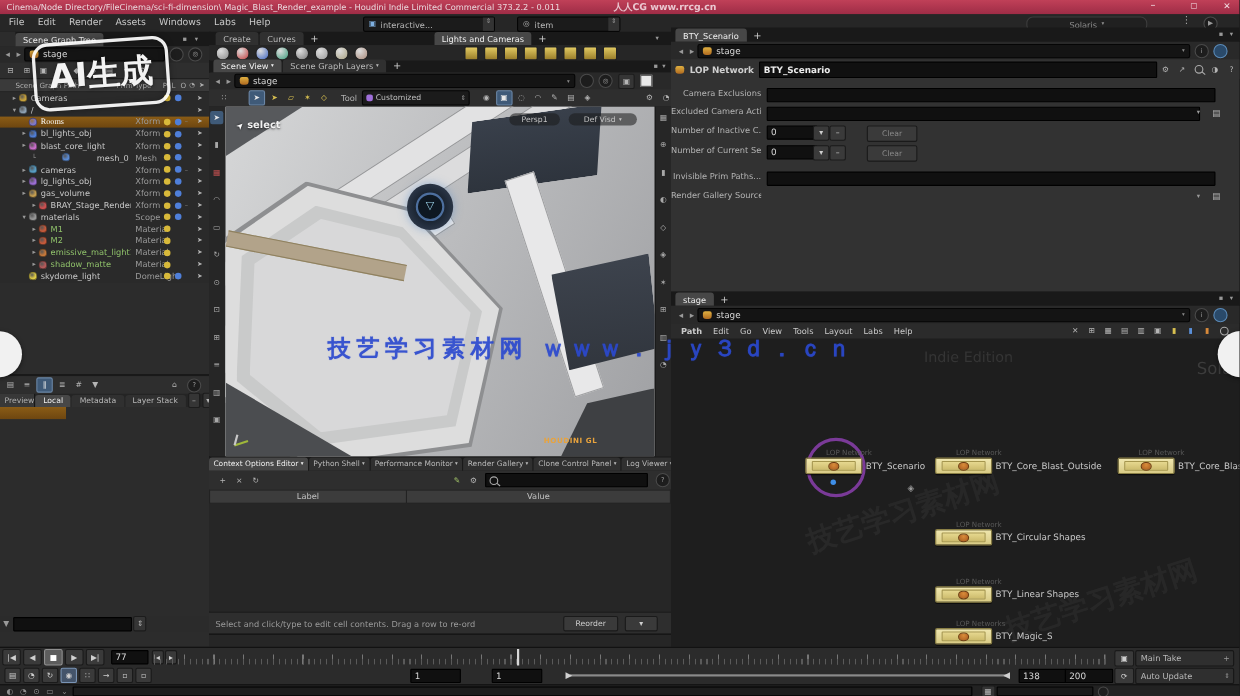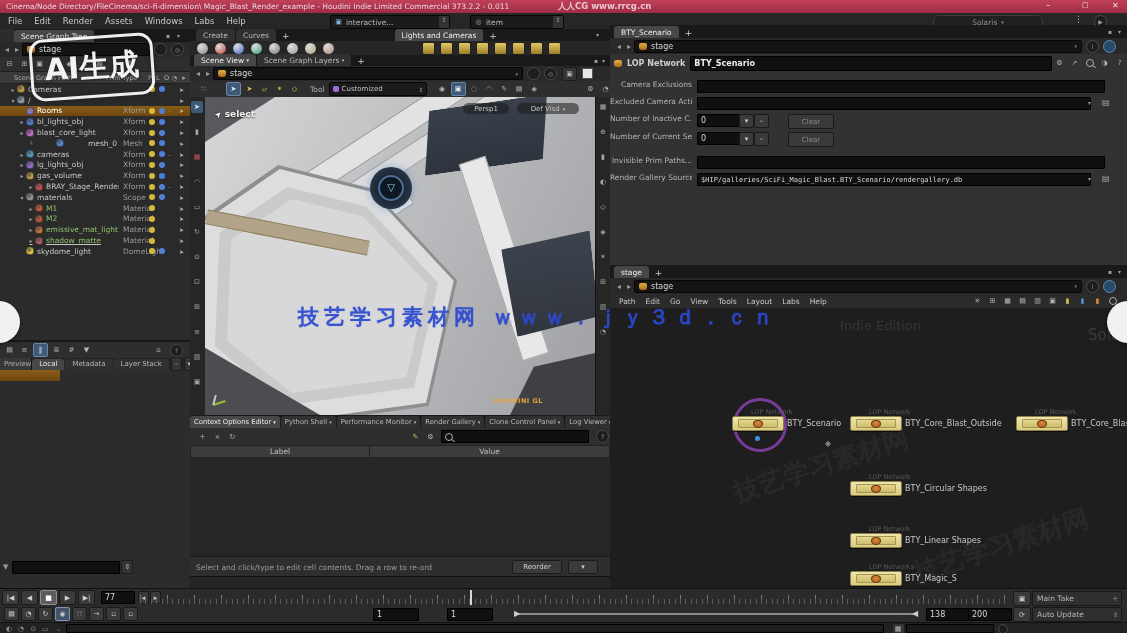--- a/index.html
+++ b/index.html
@@ -148,21 +148,21 @@
         <div class="trow" style="position: relative;">
           <span class="caret" style="margin-left: 9px;">▾</span>
           <span class="dot" style="background: radial-gradient(circle at 35% 30%, rgba(255, 255, 255, 0.2), rgb(143, 163, 181) 60%); border: 1px solid rgba(0, 0, 0, 0.4);"></span>
           <span style="max-width: 91px; overflow: hidden;">/</span>
           <span class="ttype"></span>
           <span style="position: absolute; left: 179px; font-size: 6px; color: rgb(181, 181, 181);">➤</span>
         </div>
         <div class="trow sel" style="position: relative;">
           <span class="caret" style="margin-left: 18px;"></span>
           <span class="dot" style="background: radial-gradient(circle at 35% 30%, rgba(255, 255, 255, 0.2), rgb(125, 120, 210) 60%); border: 1px solid rgba(0, 0, 0, 0.4);"></span>
-          <span style="max-width: 82px; overflow: hidden;">Rooms</span>
+          <span style="max-width: 82px; overflow: hidden; font-family: Liberation Serif, serif;">Rooms</span>
           <span class="ttype">Xform</span>
           <span class="badge" style="left: 149px; background: rgb(216, 185, 58);"></span>
           <span class="badge" style="left: 159px; background: rgb(79, 127, 217);"></span>
           <span style="position: absolute; left: 168px; color: rgb(136, 136, 136); font-size: 6px;">–</span>
           <span style="position: absolute; left: 179px; font-size: 6px; color: rgb(181, 181, 181);">➤</span>
         </div>
         <div class="trow" style="position: relative;">
           <span class="caret" style="margin-left: 18px;">▸</span>
           <span class="dot" style="background: radial-gradient(circle at 35% 30%, rgba(255, 255, 255, 0.2), rgb(79, 127, 217) 60%); border: 1px solid rgba(0, 0, 0, 0.4);"></span>
           <span style="max-width: 82px; overflow: hidden;">bl_lights_obj</span>
@@ -253,21 +253,21 @@
           <span style="position: absolute; left: 179px; font-size: 6px; color: rgb(181, 181, 181);">➤</span>
         </div>
         <div class="trow" style="position: relative;">
           <span class="caret" style="margin-left: 27px;">▸</span>
           <span class="dot" style="background: radial-gradient(circle at 35% 30%, rgba(255, 255, 255, 0.2), rgb(200, 122, 58) 60%); border: 1px solid rgba(0, 0, 0, 0.4);"></span>
           <span style="color: rgb(143, 192, 106); max-width: 73px; overflow: hidden;">emissive_mat_light1</span>
           <span class="ttype">Material</span>
           <span class="badge" style="left: 149px; background: rgb(216, 185, 58);"></span>
           <span style="position: absolute; left: 179px; font-size: 6px; color: rgb(181, 181, 181);">➤</span>
         </div>
-        <div class="trow" style="position: relative; text-decoration: underline;">
+        <div class="trow" style="position: relative;">
           <span class="caret" style="margin-left: 27px;">▸</span>
           <span class="dot" style="background: radial-gradient(circle at 35% 30%, rgba(255, 255, 255, 0.2), rgb(184, 90, 90) 60%); border: 1px solid rgba(0, 0, 0, 0.4);"></span>
           <span style="color: rgb(143, 192, 106); max-width: 73px; overflow: hidden;">shadow_matte</span>
           <span class="ttype">Material</span>
           <span class="badge" style="left: 149px; background: rgb(216, 185, 58);"></span>
           <span style="position: absolute; left: 179px; font-size: 6px; color: rgb(181, 181, 181);">➤</span>
         </div>
         <div class="trow" style="position: relative;">
           <span class="caret" style="margin-left: 18px;"></span>
           <span class="dot" style="background: radial-gradient(circle at 35% 30%, rgba(255, 255, 255, 0.2), rgb(227, 207, 70) 60%); border: 1px solid rgba(0, 0, 0, 0.4);"></span>
@@ -580,21 +580,20 @@
           <span class="btn" style="position: absolute; left: 129px; width: 13px; height: 12px;">▾</span>
           <span class="btn" style="position: absolute; left: 144px; width: 13px; height: 12px;">–</span>
           <span class="btn" style="position: absolute; left: 178px; width: 44px; height: 13px; color: rgb(138, 138, 138);">Clear</span>
         </div>
         <div style="position: absolute; left: 0px; top: 84px; width: 517px; height: 14px;">
           <span class="plabel">Invisible Prim Paths...</span>
           <span class="field" style="position: absolute; left: 87px; width: 400px; font-family: &quot;DejaVu Sans Mono&quot;, monospace; font-size: 7px;"></span>
         </div>
         <div style="position: absolute; left: 0px; top: 101px; width: 517px; height: 14px;">
           <span class="plabel">Render Gallery Source</span>
-          <span class="field" style="position: absolute; left: 87px; width: 386px; font-family: &quot;DejaVu Sans Mono&quot;, monospace; font-size: 7px;">$HIP/galleries/SciFi_Magic_Blast.BTY_Scenario/rendergallery.db</span>
           <span style="position: absolute; left: 478px; top: 2px; font-size: 6px; color: rgb(153, 153, 153);">▾</span>
           <span style="position: absolute; left: 492px; top: 1px; font-size: 8px; color: rgb(176, 176, 176);">▤</span>
         </div>
       </div>
   </div>
   <div class="abs" style="left:610px;top:265px;width:517px;height:0px;"></div>
 
   <div class="abs tabrow" style="left:610px;top:265px;width:517px;height:13px;">
     <span style="width:4px;"></span>
     <span class="tab active">
@@ -610,21 +609,21 @@
     <div class="pathfield" style="width:438px;">
       <span class="lopdot"></span>
       <span>stage</span>
       <span style="margin-left:auto;font-size:5px;color:#888;">▾</span>
     </div>
     <span class="cbtn">i</span>
     <span class="cbtn" style="background:#2a4a6a;border-color:#5a8ab8;"></span>
   </div>
   <div class="abs row" style="left:610px;top:294px;width:517px;height:14px;background:#2b2b2b;border-bottom:1px solid #161616;">
     <span id="net-menu" class="row" style="padding-left:4px;">
-        <span class="menuitem" style="font-size: 7.5px; padding: 0px 5px;">Path</span>
+        <span class="menuitem" style="font-size: 7.5px; padding: 0px 5px; font-weight: bold;">Path</span>
         <span class="menuitem" style="font-size: 7.5px; padding: 0px 5px;">Edit</span>
         <span class="menuitem" style="font-size: 7.5px; padding: 0px 5px;">Go</span>
         <span class="menuitem" style="font-size: 7.5px; padding: 0px 5px;">View</span>
         <span class="menuitem" style="font-size: 7.5px; padding: 0px 5px;">Tools</span>
         <span class="menuitem" style="font-size: 7.5px; padding: 0px 5px;">Layout</span>
         <span class="menuitem" style="font-size: 7.5px; padding: 0px 5px;">Labs</span>
         <span class="menuitem" style="font-size: 7.5px; padding: 0px 5px;">Help</span>
       </span>
     <span style="margin-left:auto;"></span>
     <span id="net-toolbar" class="row">

